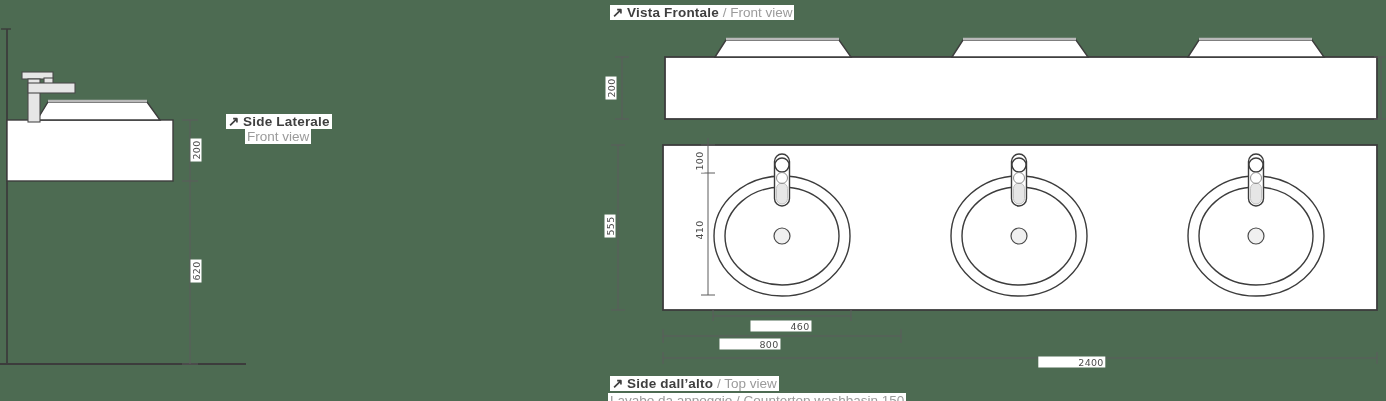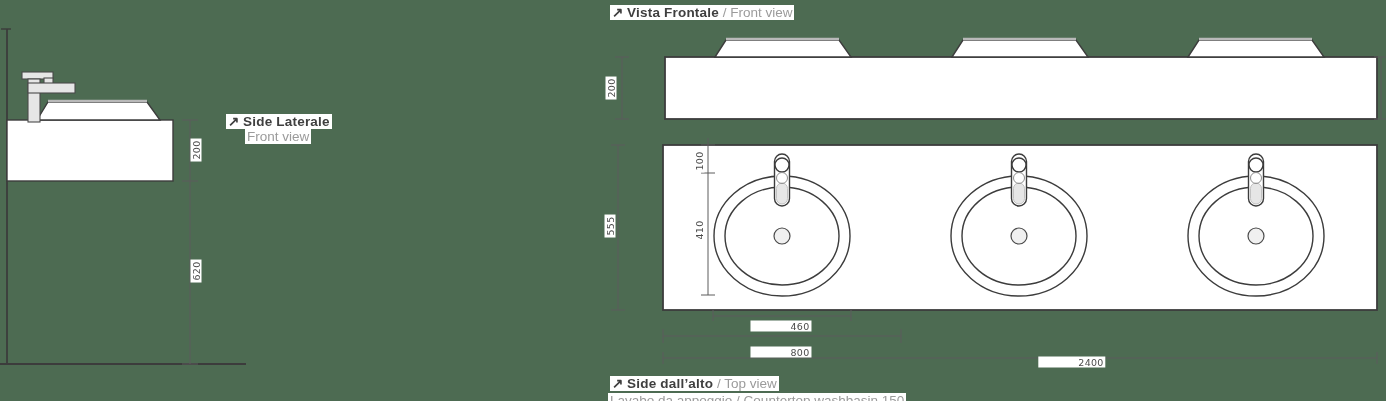--- a/index.html
+++ b/index.html
@@ -165,16 +165,16 @@
     <span class="lbl-bg en">Lavabo da appoggio / Countertop washbasin 150</span>
   </div>
 
   <div class="dim-label rot" style="left:196px;top:150px;">200</div>
   <div class="dim-label rot" style="left:196px;top:271px;">620</div>
   <div class="dim-label rot" style="left:611px;top:88px;">200</div>
   <div class="dim-label rot" style="left:610px;top:226px;">555</div>
   <div class="dim-label rot" style="left:699px;top:161px;">100</div>
   <div class="dim-label rot" style="left:699px;top:230px;">410</div>
   <div class="dim-label ctr" style="left:781px;top:326px;">460</div>
-  <div class="dim-label ctr" style="left:781px;top:344px;margin-top:8px;">800</div>
+  <div class="dim-label ctr" style="left:750px;top:344px;">800</div>
   <div class="dim-label ctr" style="left:1072px;top:362px;">2400</div>
 
 </div>
 
 </body></html>

